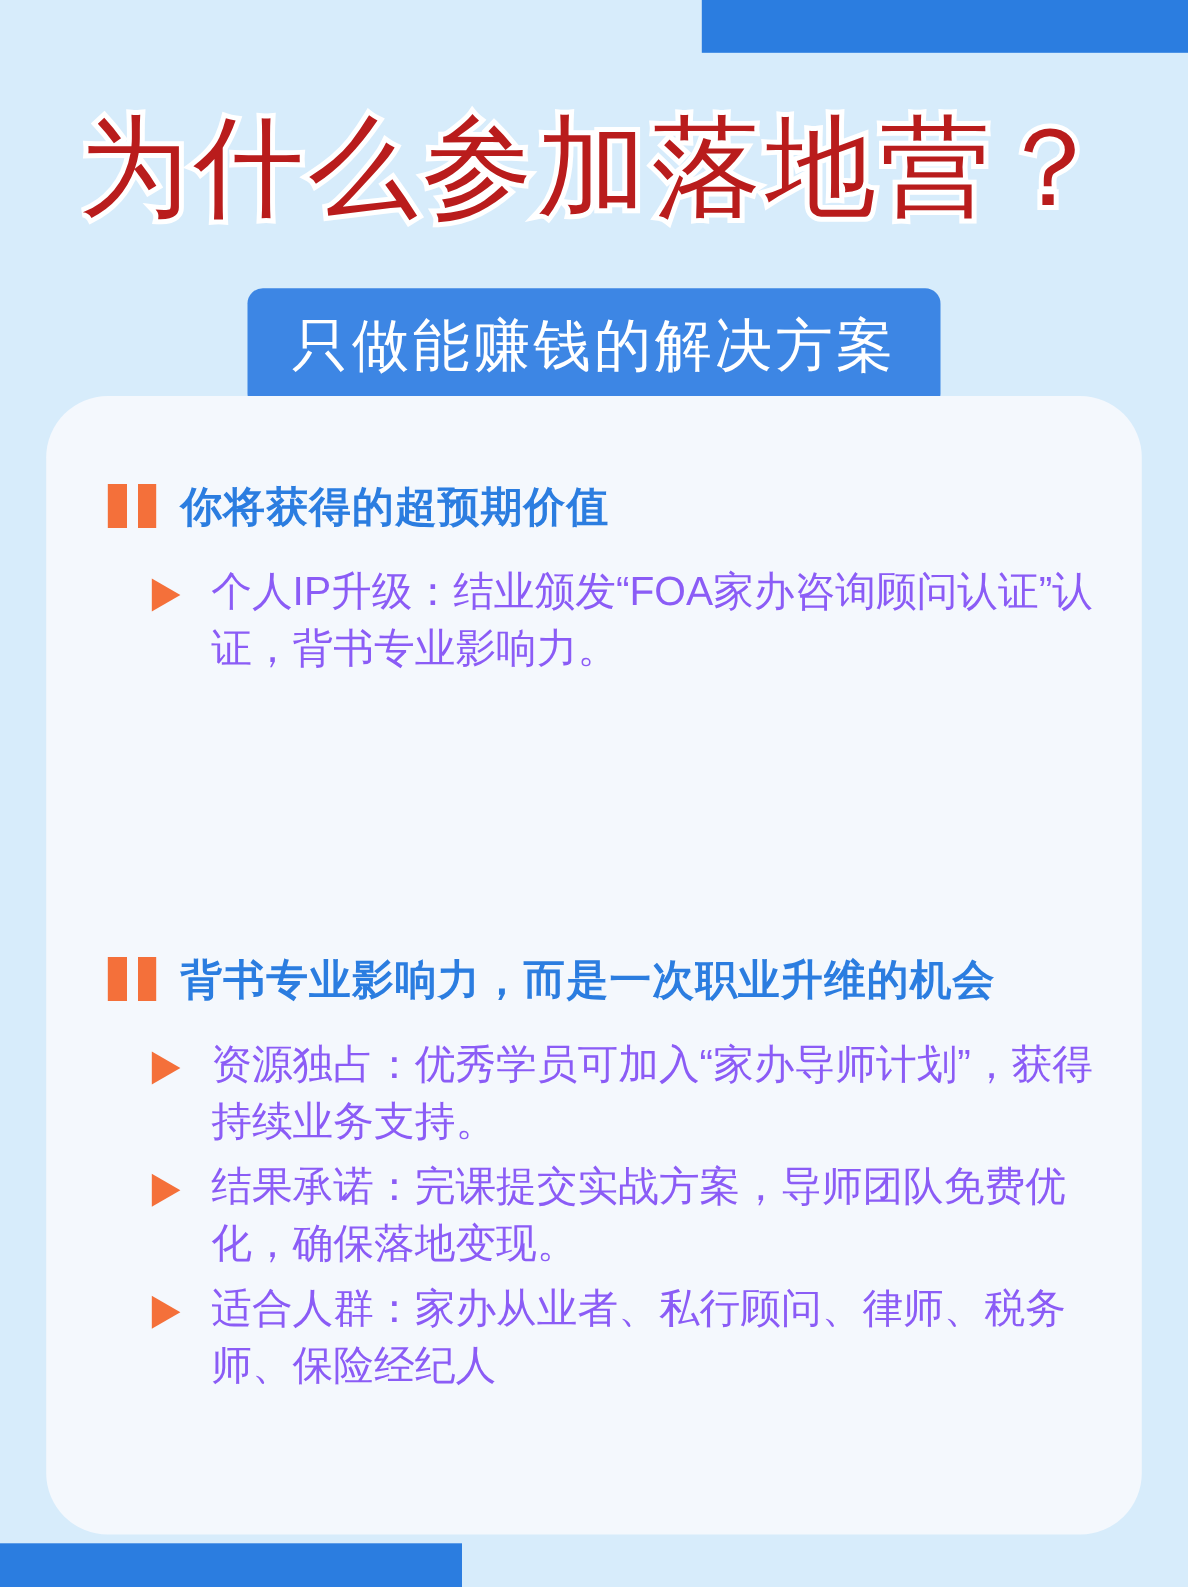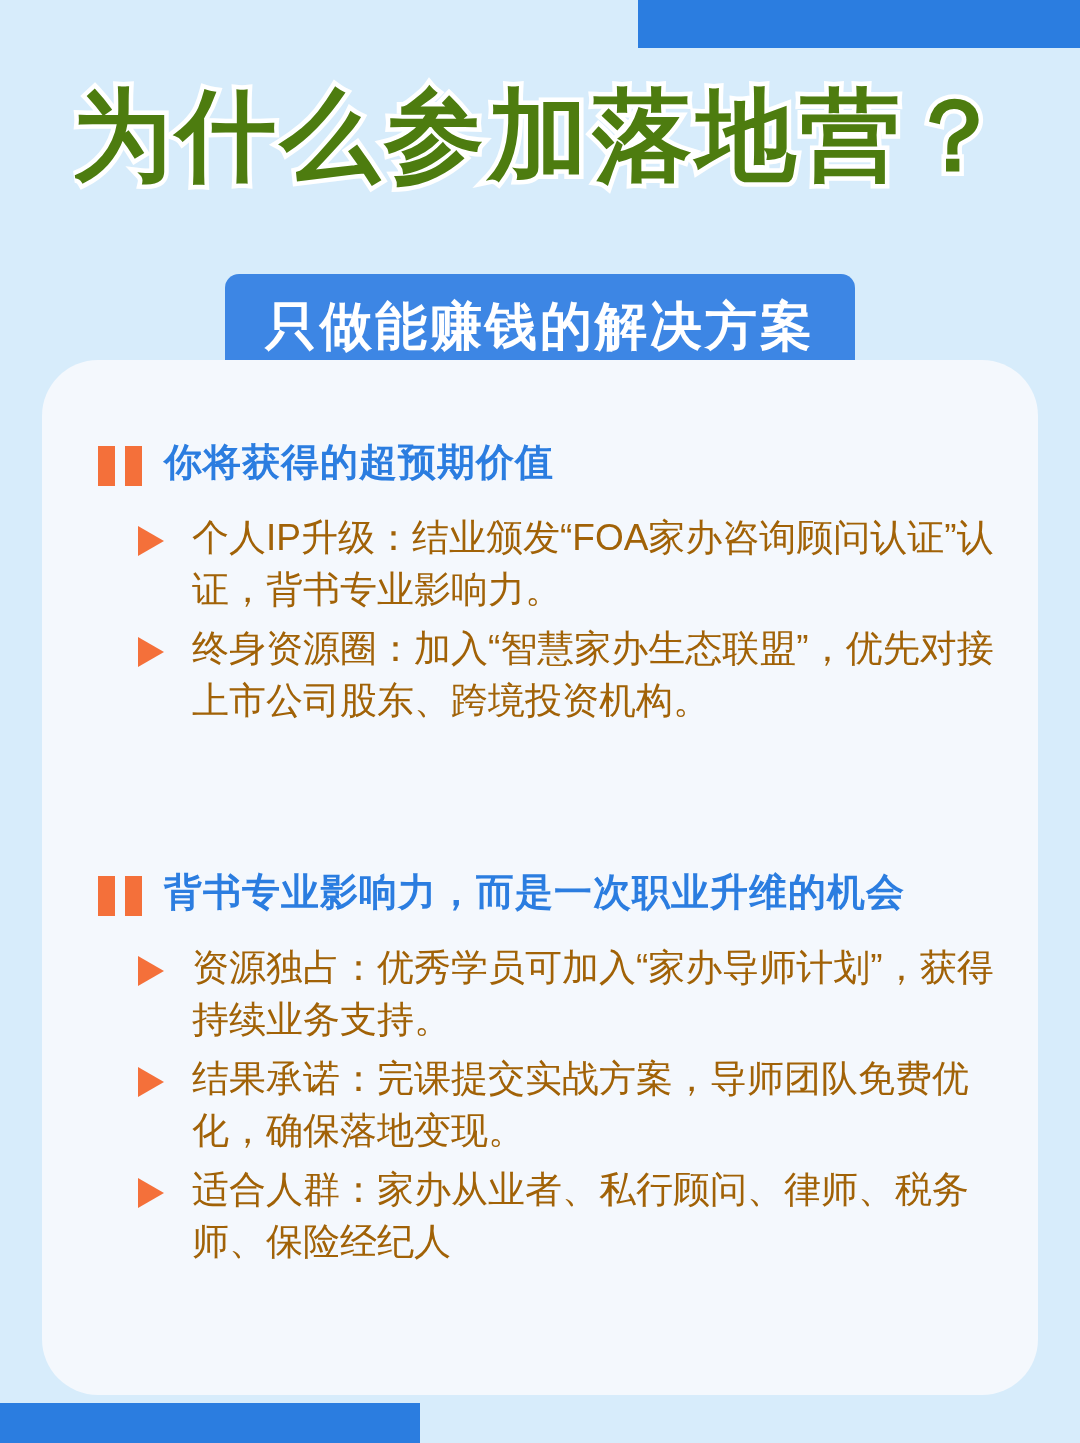--- a/index.html
+++ b/index.html
@@ -37,46 +37,45 @@
   .title-wrap {
     position: absolute;
     top: 78px;
     left: 0;
     width: 1080px;
     text-align: center;
   }
   .main-title {
     display: inline-block;
     font-size: 100px;
-    font-weight: bold;
+    font-weight: normal;
     letter-spacing: 4px;
-    color: #4d7c0f;
+    color: #b91c1c;
     -webkit-text-stroke: 9px #ffffff;
     paint-order: stroke fill;
     line-height: 1.15;
-    margin: 0;
+    margin: 17px;
   }
 
   .subtitle-wrap {
     position: absolute;
     top: 262px;
     left: 0;
     width: 1080px;
     text-align: center;
   }
   .subtitle {
     display: inline-block;
     background: #3d86e4;
     color: #ffffff;
     font-size: 52px;
-    font-weight: bold;
+    font-weight: normal;
     letter-spacing: 3px;
     padding: 18px 40px 22px 40px;
     border-radius: 14px;
-    margin-top: 12px;
   }
 
   
   .card {
     position: absolute;
     top: 360px;
     left: 42px;
     width: 996px;
     height: 1035px;
     background: #f4f8fd;
@@ -86,21 +85,21 @@
   .section {
     position: absolute;
     left: 56px;
     width: 900px;
   }
   .section-1 { top: 80px; }
   .section-2 { top: 510px; }
 
   .section-head {
     display: flex;
-    align-items: flex-end;
+    align-items: flex-start;
     margin-bottom: 26px;
   }
   .marker {
     display: inline-block;
     width: 44px;
     height: 40px;
     margin-right: 22px;
     flex: none;
     background:
       linear-gradient(to right,
@@ -120,21 +119,21 @@
     list-style: none;
     margin: 0;
     padding: 0 0 0 38px;
   }
   ul.bullets li {
     position: relative;
     padding-left: 56px;
     margin-bottom: 6px;
     font-size: 37px;
     line-height: 1.42;
-    color: #a16207;
+    color: #8b5cf6;
     letter-spacing: 0px;
   }
   ul.bullets li .tri {
     position: absolute;
     left: 2px;
     top: 14px;
     width: 0;
     height: 0;
     border-left: 26px solid #f4703a;
     border-top: 15px solid transparent;
@@ -160,24 +159,20 @@
   <div class="section section-1">
     <div class="section-head">
       <span class="marker"></span>
       <span class="section-title">你将获得的超预期价值</span>
     </div>
     <ul class="bullets">
       <li>
         <span class="tri"></span>
         <span>个人IP升级：结业颁发“FOA家办咨询顾问认证”认证，背书专业影响力。</span>
       </li>
-      <li>
-        <span class="tri"></span>
-        <span>终身资源圈：加入“智慧家办生态联盟”，优先对接上市公司股东、跨境投资机构。</span>
-      </li>
     </ul>
   </div>
 
   <div class="section section-2">
     <div class="section-head">
       <span class="marker"></span>
       <span class="section-title">背书专业影响力，而是一次职业升维的机会</span>
     </div>
     <ul class="bullets">
       <li>

